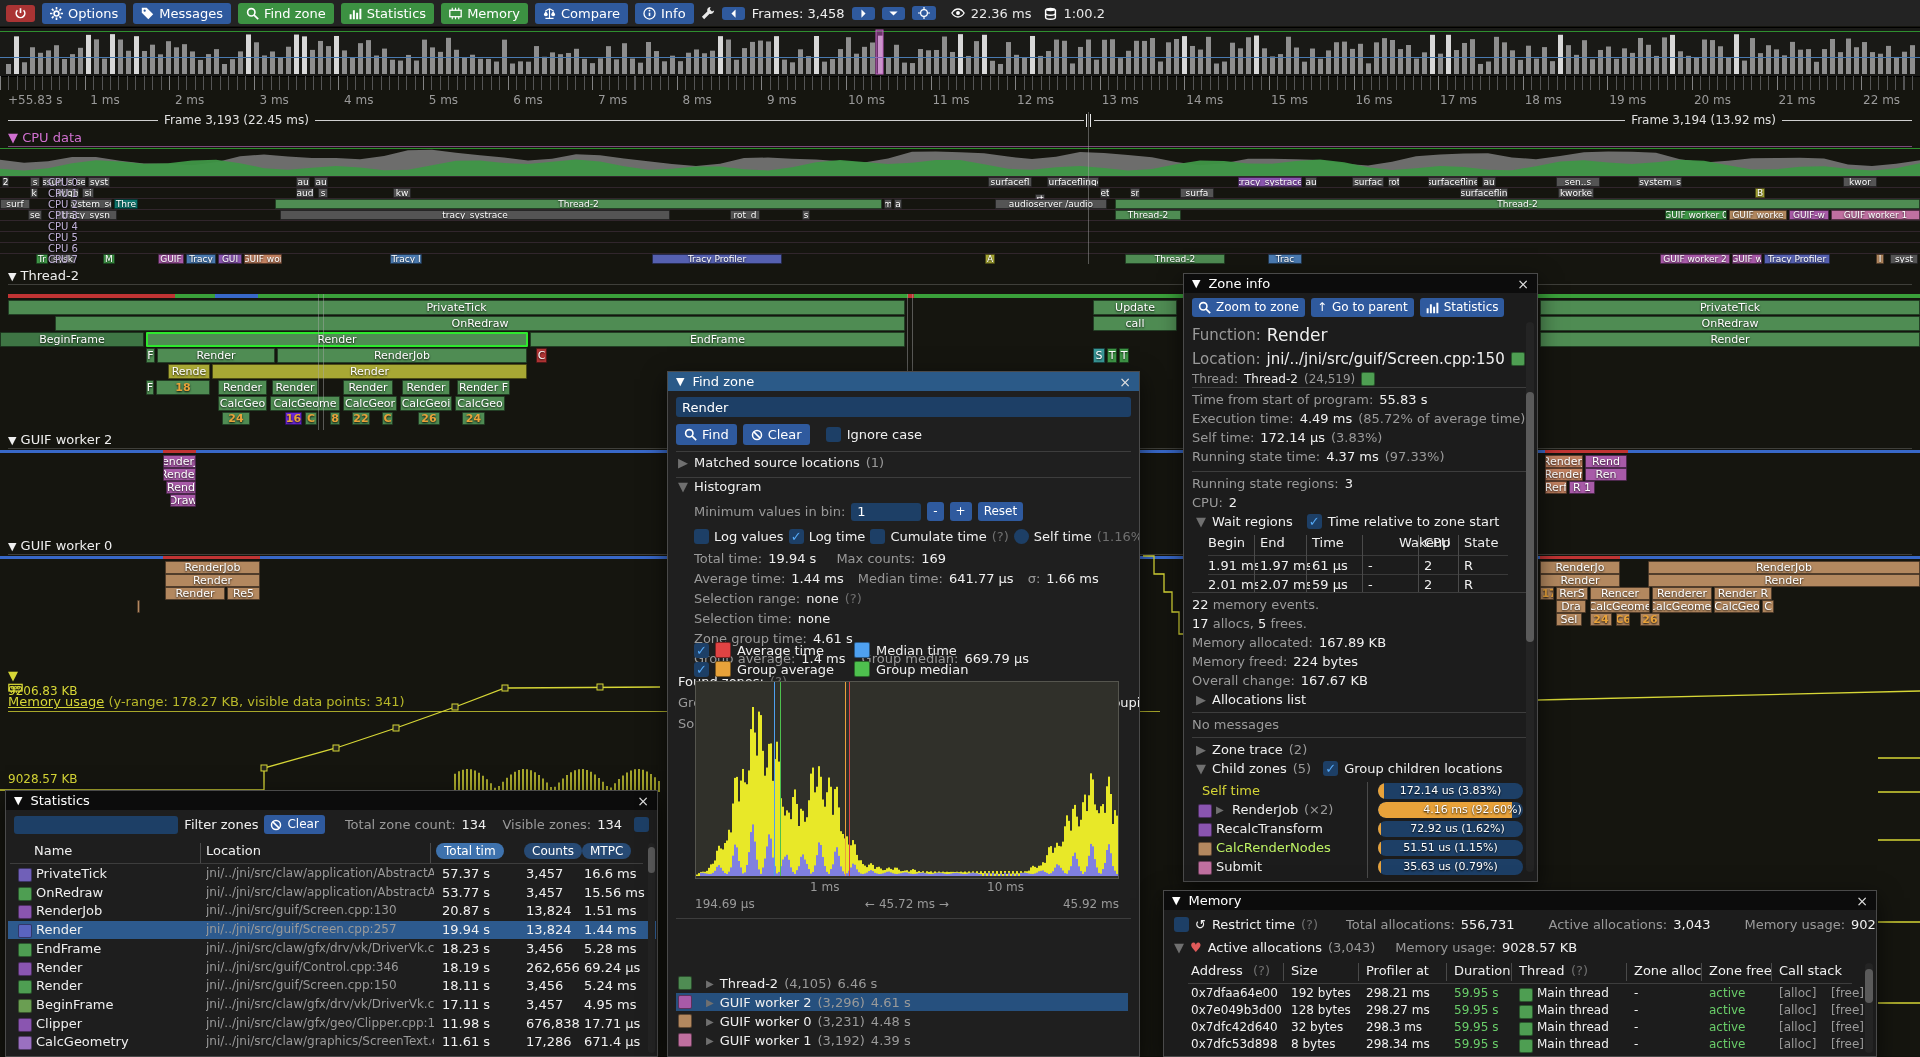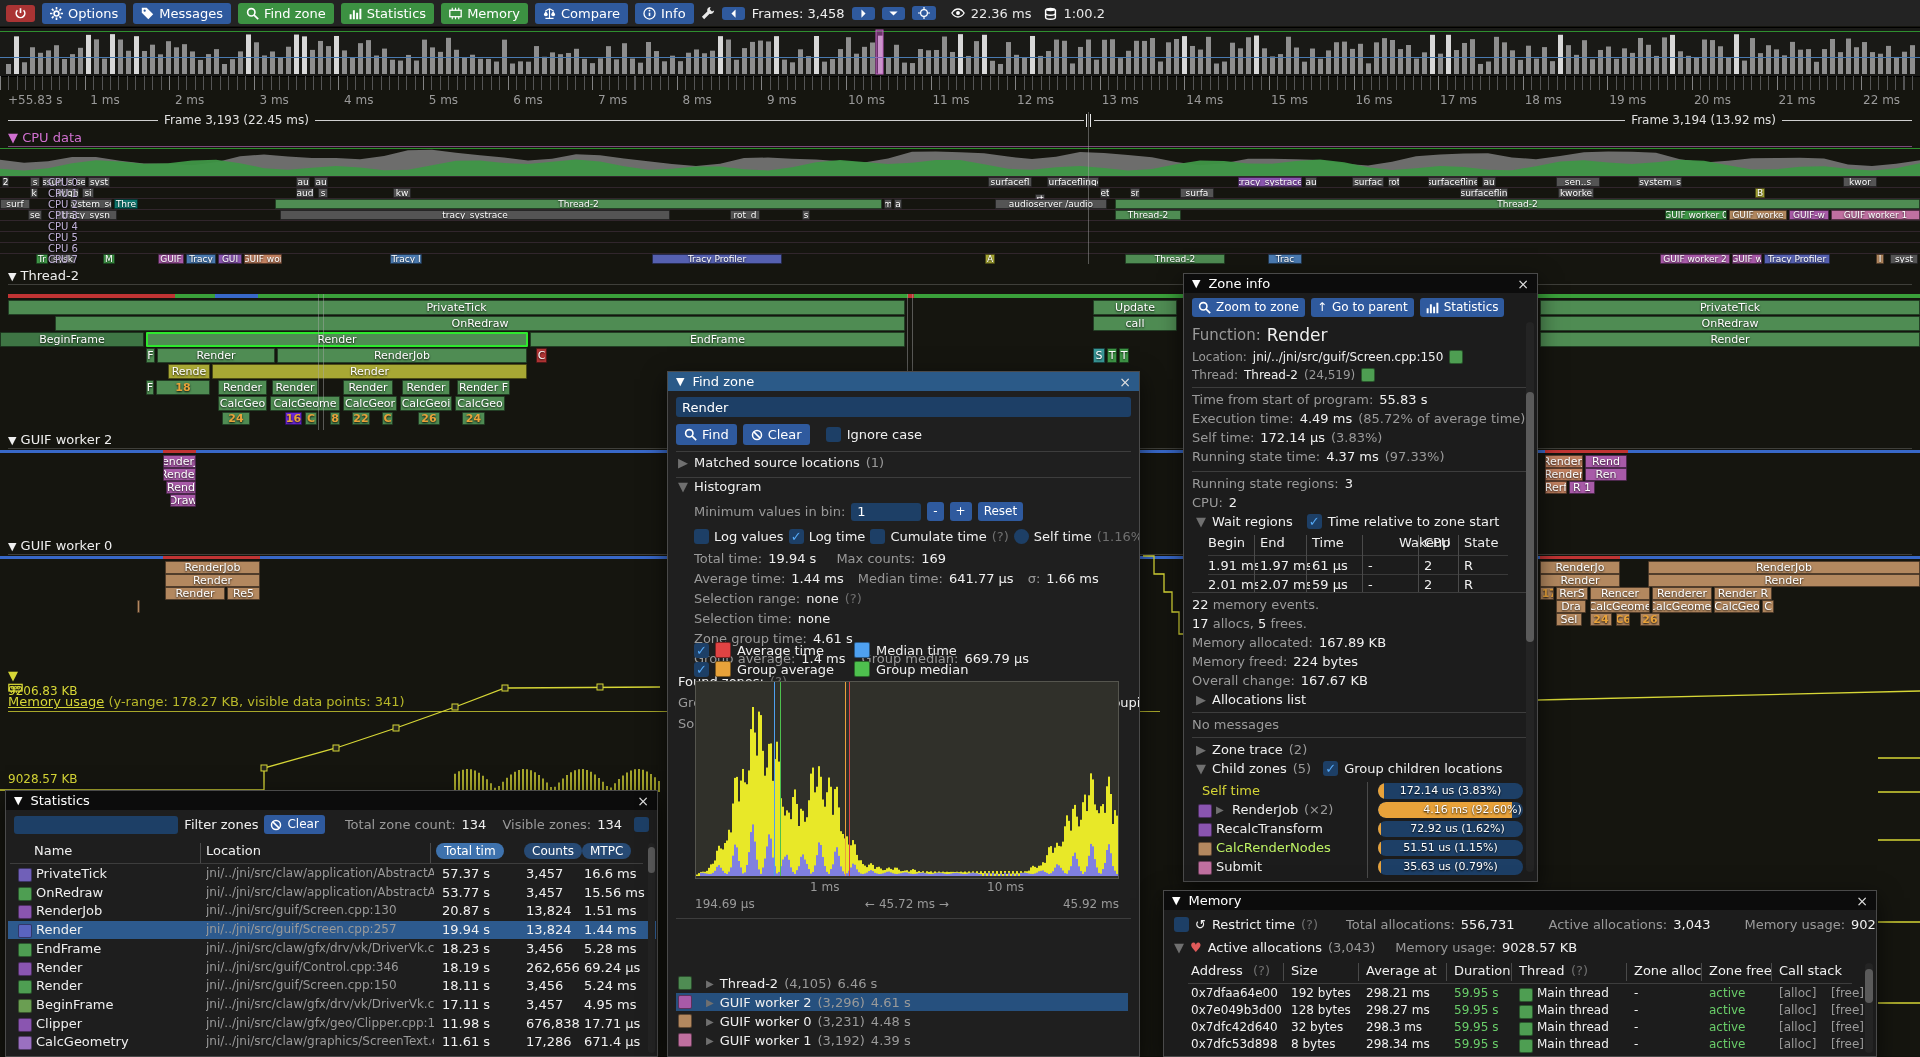--- a/index.html
+++ b/index.html
@@ -1779,21 +1779,21 @@
             <path d="M2 15V9M6 15V4M10 15V7M14 15V2" stroke="currentColor" stroke-width="2.4" fill="none"></path>
           </svg>
         </span>
         <span>Statistics</span>
       </span>
   </div>
   <div class="row" style="padding:8px 8px 0 8px;font-size:15px">
       <span class="gray">Function:</span>
       <span class="wh" style="font-size:17px">Render</span>
     </div>
-  <div class="row" style="padding:5px 8px 0 8px;font-size:12px">
+  <div class="row" style="padding:5px 8px 0 8px;font-size:15px">
       <span class="gray">Location:</span>
       <span class="wh">jni/../jni/src/guif/Screen.cpp:150</span>
       <span class="swatch" style="background:#4e9e52"></span>
     </div>
   <div class="row" style="padding:4px 8px 0 8px;font-size:12px">
       <span class="gray">Thread:</span>
       <span class="wh">Thread-2</span>
       <span class="gray">(24,519)</span>
       <span class="swatch" style="background:#4e9e52"></span>
     </div>
@@ -1973,21 +1973,21 @@
     <span style="color:#e05a5a">♥</span>
     <span class="wh">Active allocations</span>
     <span class="gray">(3,043)</span>
     <span class="gray" style="margin-left:14px">Memory usage:</span>
       <span class="wh">9028.57 KB</span>
   </div>
   <div class="abs" id="mem-head" style="left:0;top:72px;width:100%;height:20px">
       <span class="wh" style="position: absolute; left: 27px;">Address</span>
       <span class="dim" style="position: absolute; left: 89px;">(?)</span>
       <span class="wh" style="position: absolute; left: 127px;">Size</span>
-      <span class="wh" style="position: absolute; left: 202px;">Average at</span>
+      <span class="wh" style="position: absolute; left: 202px;">Profiler at</span>
       <span class="wh" style="position: absolute; left: 290px;">Duration</span>
       <span class="wh" style="position: absolute; left: 355px;">Thread</span>
       <span class="dim" style="position: absolute; left: 407px;">(?)</span>
       <span class="wh" style="position: absolute; left: 470px;">Zone alloc</span>
       <span class="wh" style="position: absolute; left: 545px;">Zone free</span>
       <span class="wh" style="position: absolute; left: 615px;">Call stack</span>
       <div class="colsep" style="left: 119px; top: 0px; height: 18px;"></div>
       <div class="colsep" style="left: 194px; top: 0px; height: 18px;"></div>
       <div class="colsep" style="left: 282px; top: 0px; height: 18px;"></div>
       <div class="colsep" style="left: 347px; top: 0px; height: 18px;"></div>

